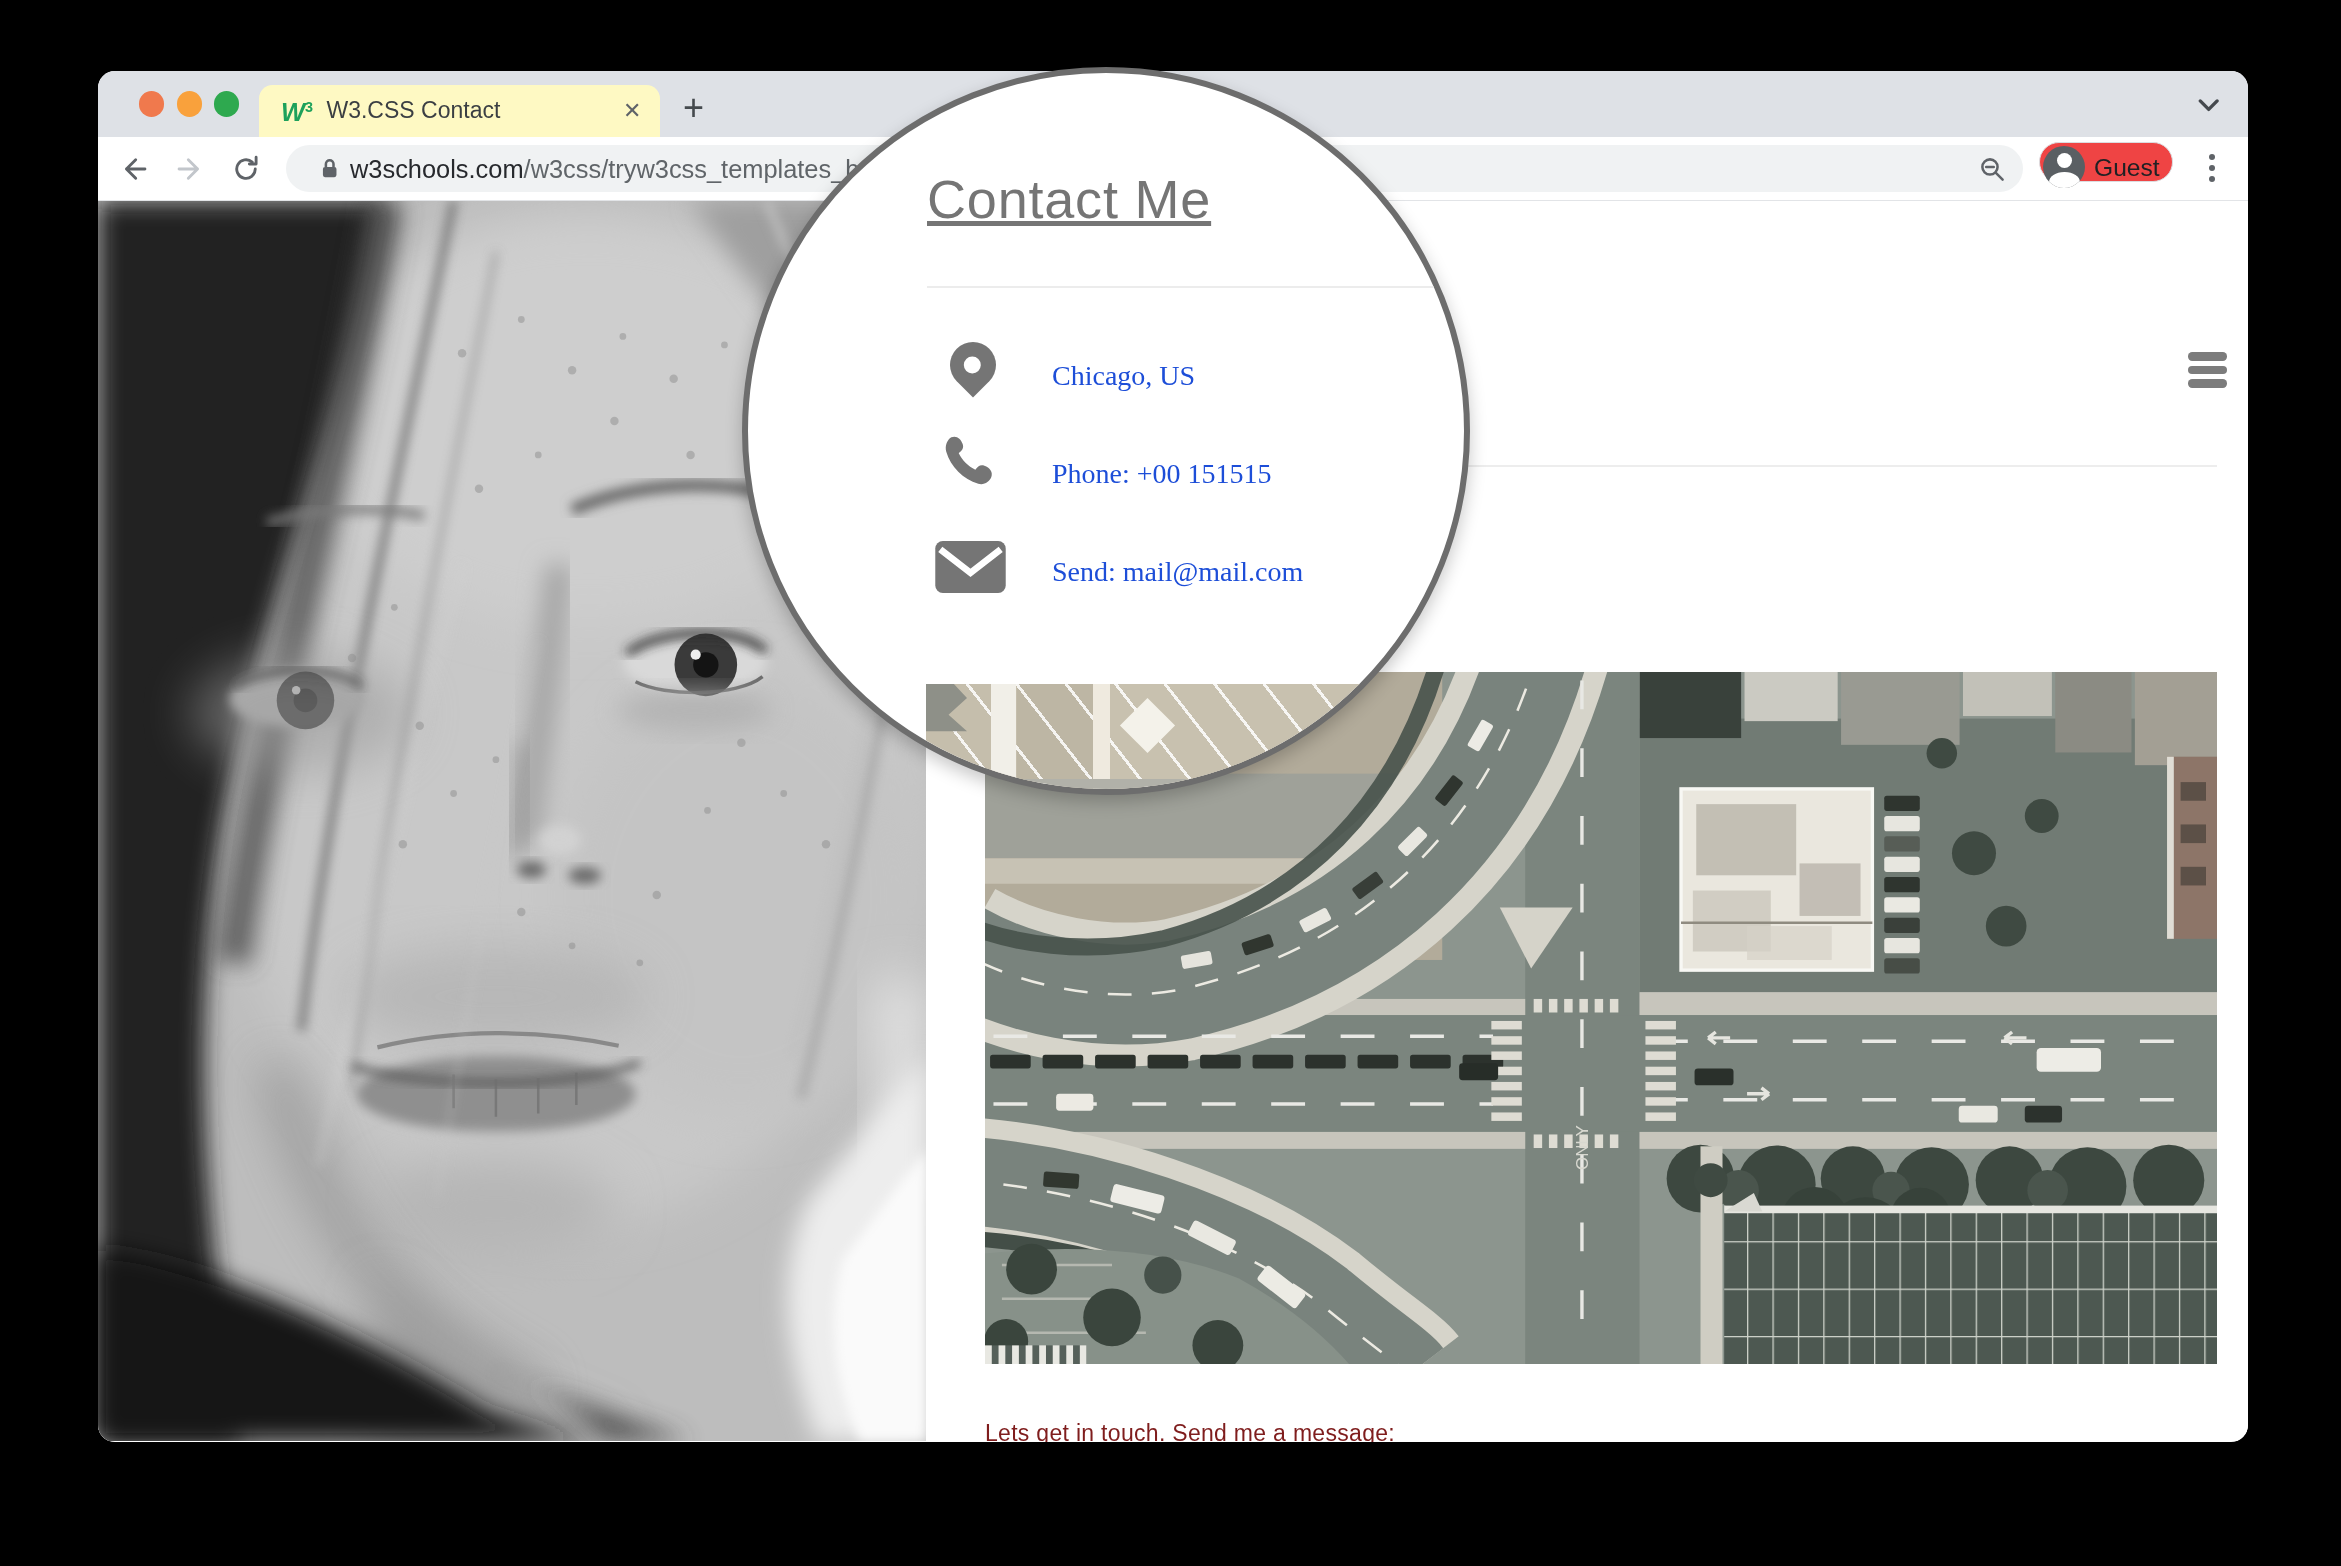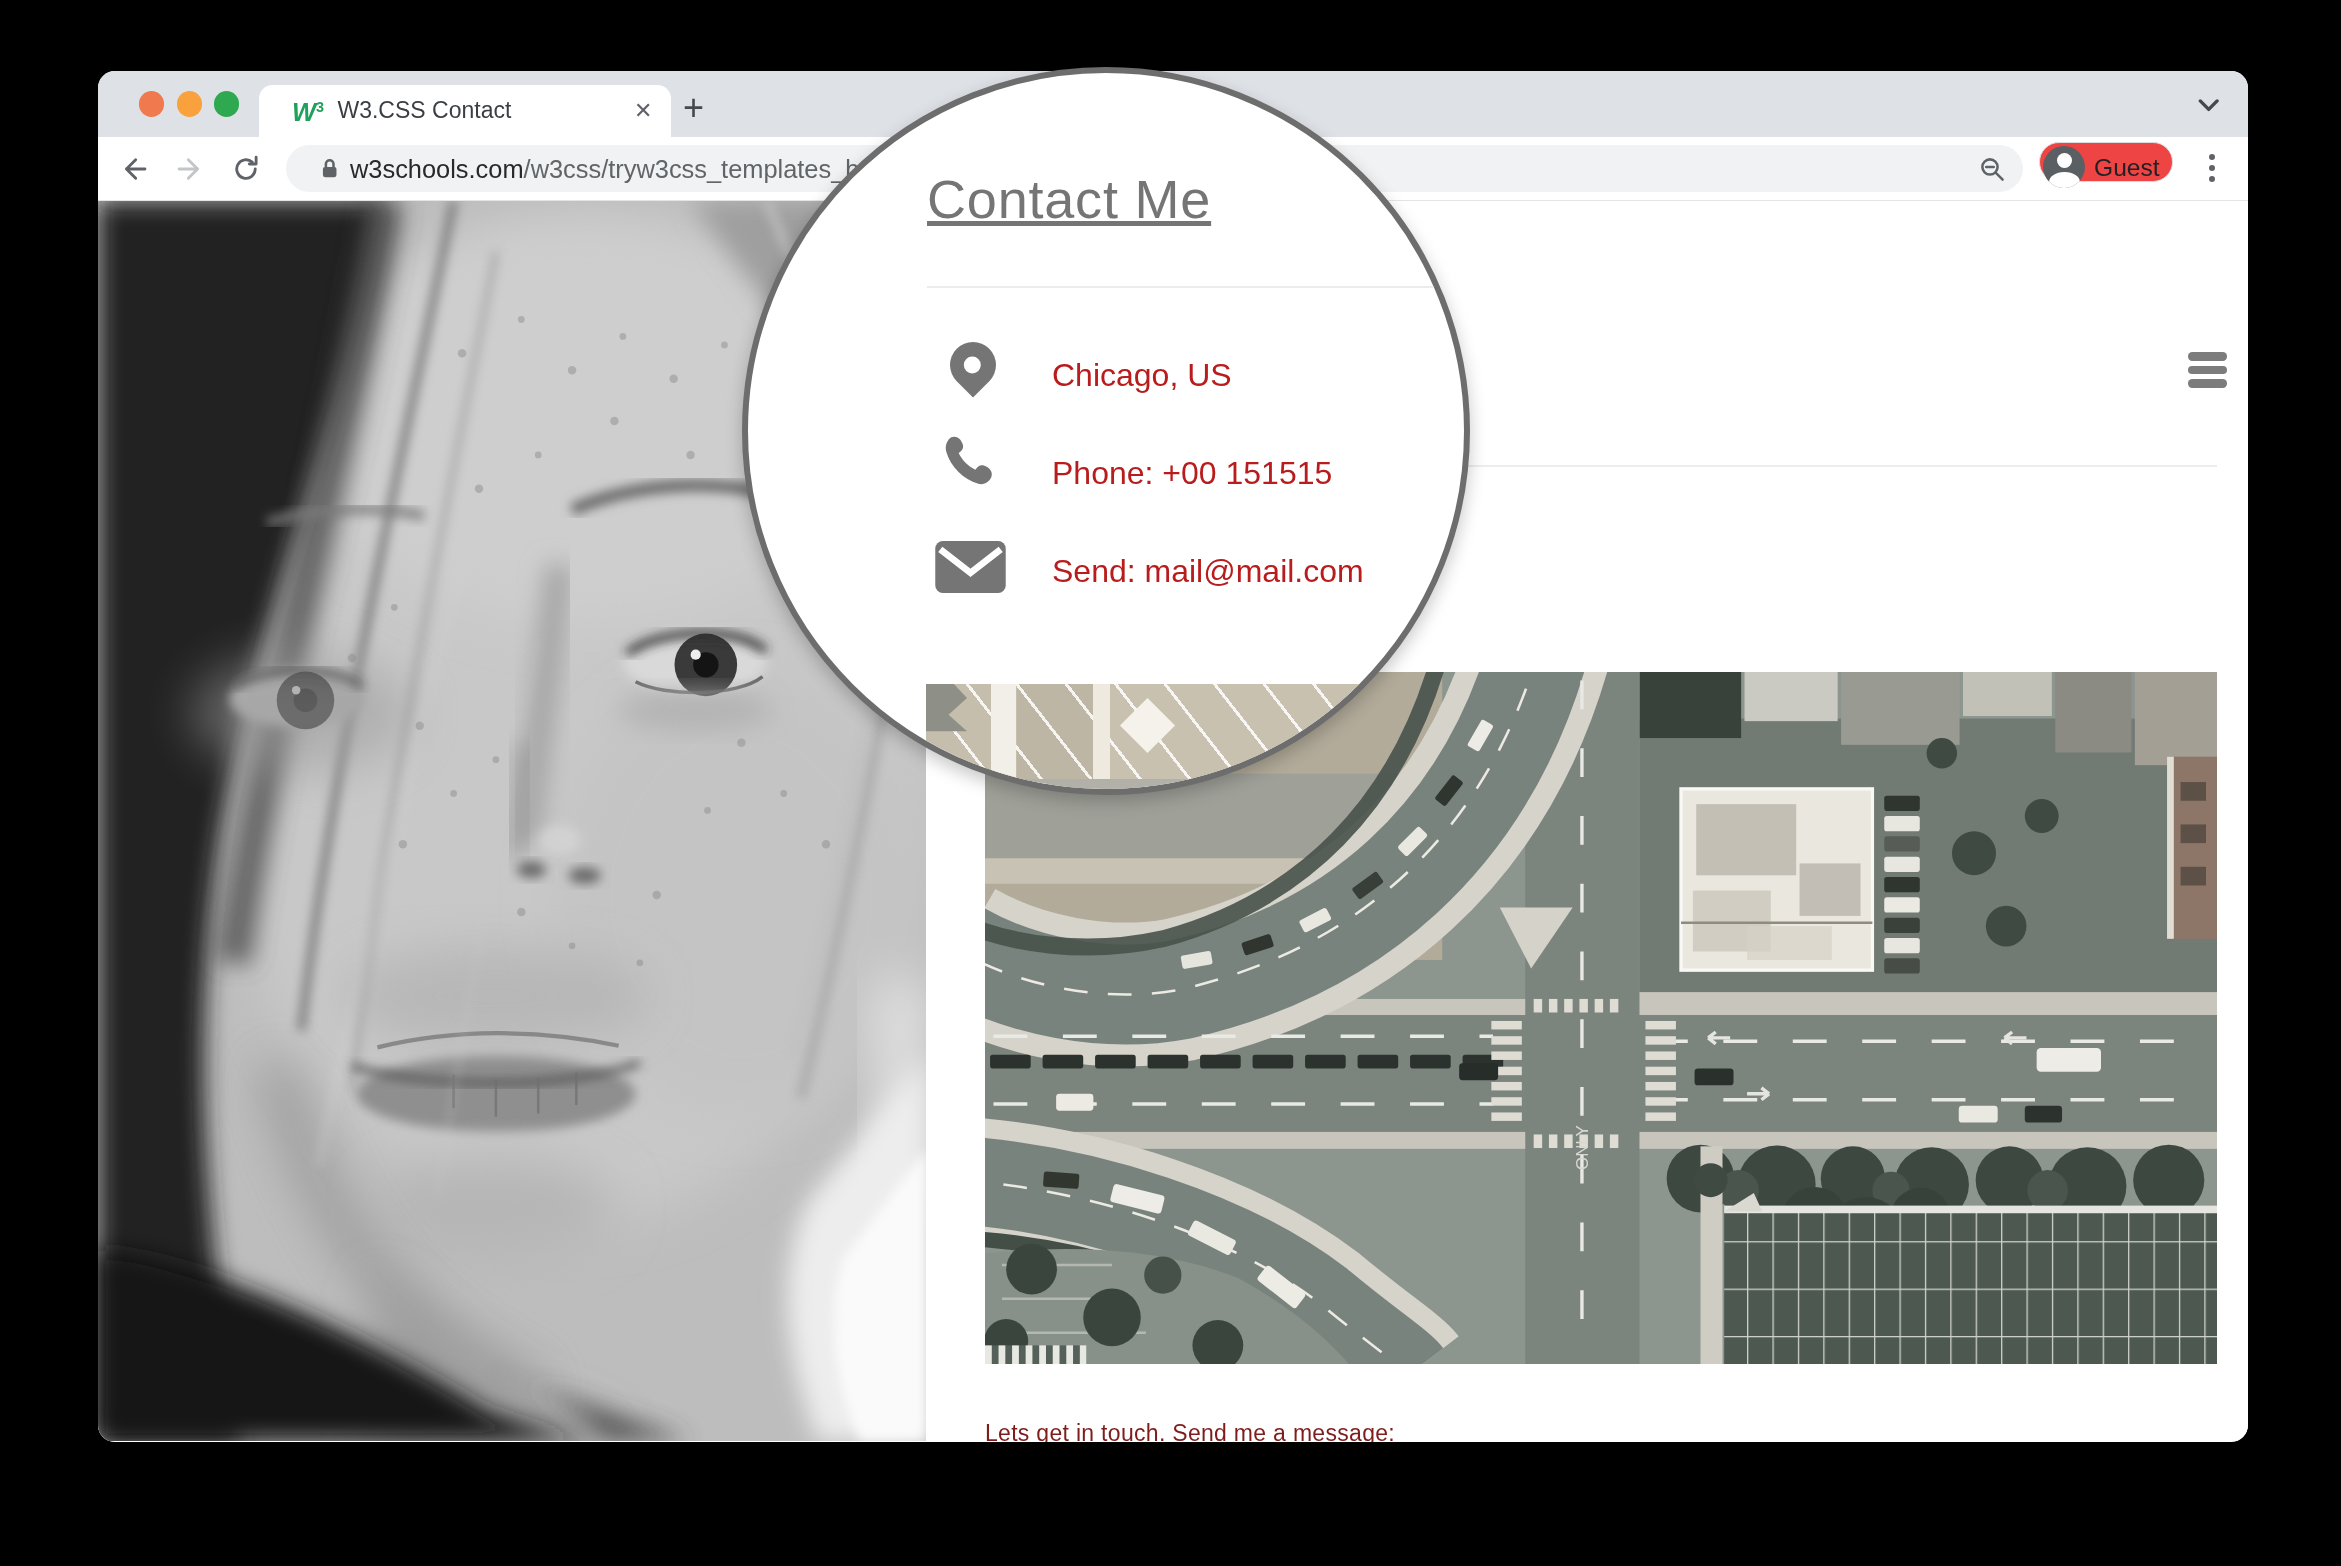--- a/index.html
+++ b/index.html
@@ -9,22 +9,22 @@
   
   .window{position:absolute;left:98px;top:71px;width:2150px;height:1371px;
           border-radius:17px;overflow:hidden;background:#fff;}
 
   
   .tabstrip{position:absolute;left:0;top:0;width:100%;height:66px;background:#dee1e6;}
   .light{position:absolute;top:20.3px;width:25.4px;height:25.4px;border-radius:50%;}
   .light-red{left:41px;background:#f0794d}
   .light-yellow{left:79px;background:#f9a13c}
   .light-green{left:116px;background:#2ea94f}
-  .tab{position:absolute;left:161px;top:13.5px;width:401px;height:52px;background:#ffffff;
-       border-radius:13.5px 13.5px 0 0;display:flex;align-items:center;padding-left:11px;}
+  .tab{position:absolute;left:161px;top:13.5px;width:401px;height:52px;background:#fef9c3;
+       border-radius:13.5px 13.5px 0 0;display:flex;align-items:center;}
   .favicon{margin-left:22px;font-weight:bold;font-style:italic;color:#1ea15b;
            font-size:25.4px;line-height:25.4px;white-space:nowrap;}
   .favicon sup{font-size:14.4px;font-style:normal;}
   .tab-title{margin-left:13.5px;font-size:23px;color:#3b3f43;flex:1;white-space:nowrap;
              overflow:hidden;}
   .tab-close{margin-right:18.6px;font-size:22px;color:#5f6368;line-height:22px;}
   .new-tab{position:absolute;left:577px;top:18.6px;width:37px;height:37px;font-size:36px;
            color:#454a4e;text-align:center;line-height:36px;font-weight:300;}
   .strip-chevron{position:absolute;left:2098px;top:24px;width:25.4px;height:20.3px;}
 
@@ -61,21 +61,21 @@
   .hamburger b:nth-child(1){top:5.1px}.hamburger b:nth-child(2){top:18.6px}.hamburger b:nth-child(3){top:32px}
   .aerial{position:absolute;left:887px;top:471px;width:1232px;height:692px;overflow:hidden;background:#8c958e;}
   .caption{position:absolute;left:887px;top:1219px;font-size:23px;color:#7f1d1d;letter-spacing:0.3px;}
 
   
   .magnifier{position:absolute;left:742px;top:67px;width:728px;height:728px;border-radius:50%;
              border:6px solid #6d6d6d;box-sizing:border-box;background:#fff;overflow:hidden;
              z-index:30;box-shadow:0 6.8px 17px rgba(0,0,0,.22);}
   .mag-title{position:absolute;left:179px;top:95px;font-size:54px;color:#757575;letter-spacing:0.8px;text-decoration:underline;}
   .mag-divider{position:absolute;left:179px;top:213px;width:593px;height:1.7px;background:#ececec;}
-  .mag-text{position:absolute;left:304px;font-size:32px;color:#b91c1c;line-height:39px;white-space:nowrap;}
+  .mag-text{position:absolute;left:304px;font-size:28px;color:#1d4ed8;line-height:39px;white-space:nowrap;font-family:Liberation Serif, serif;}
   .t1{top:283px}.t2{top:381px}.t3{top:479px}
   .pin{position:absolute;left:202px;top:269px;width:46px;height:46px;background:#757575;
        border-radius:50% 50% 50% 0;transform:rotate(-45deg);}
   .pin::after{content:"";position:absolute;left:14.4px;top:14.4px;width:17px;height:17px;border-radius:50%;background:#fff;}
   .mag-phone{position:absolute;left:190px;top:359px;}
   .mag-mail{position:absolute;left:187px;top:468px;}
   
   .mag-photo{position:absolute;left:178px;top:611px;width:576px;height:135px;background:#c5beac;}
   .mp-stripes{position:absolute;inset:0;
       background:repeating-linear-gradient(52deg,rgba(255,255,255,0) 0 36px,rgba(255,255,255,.85) 36px 39px);}

